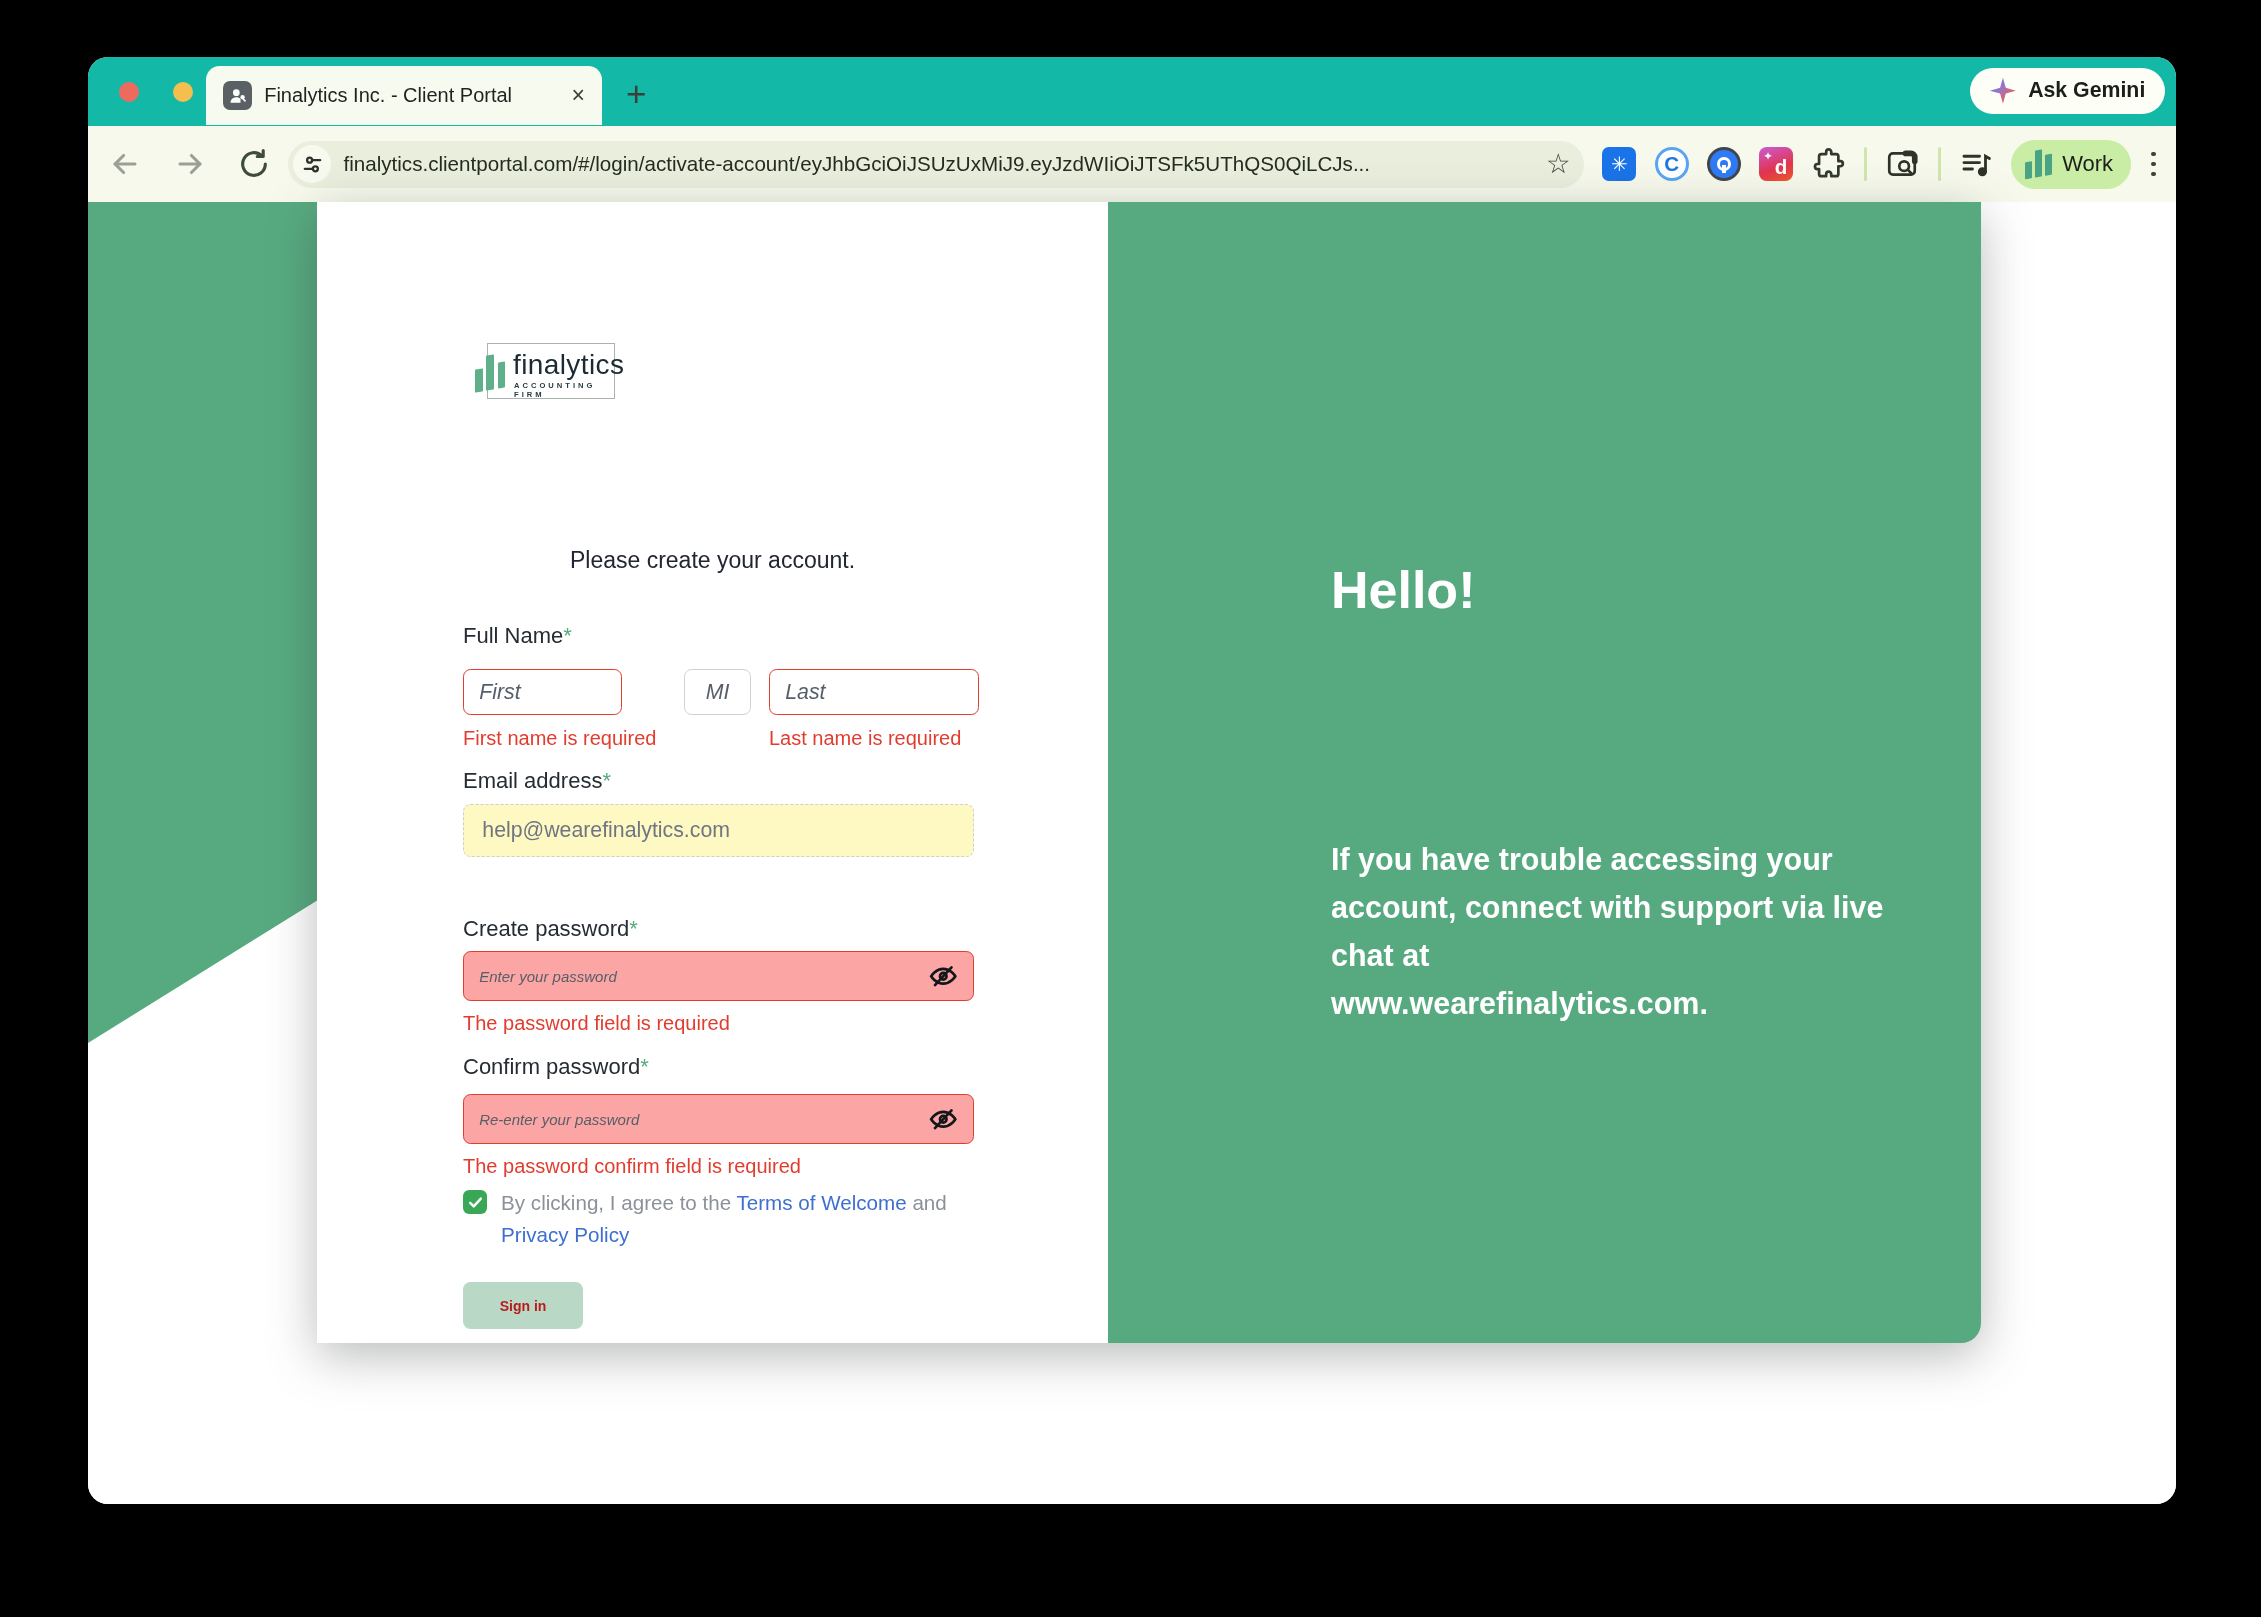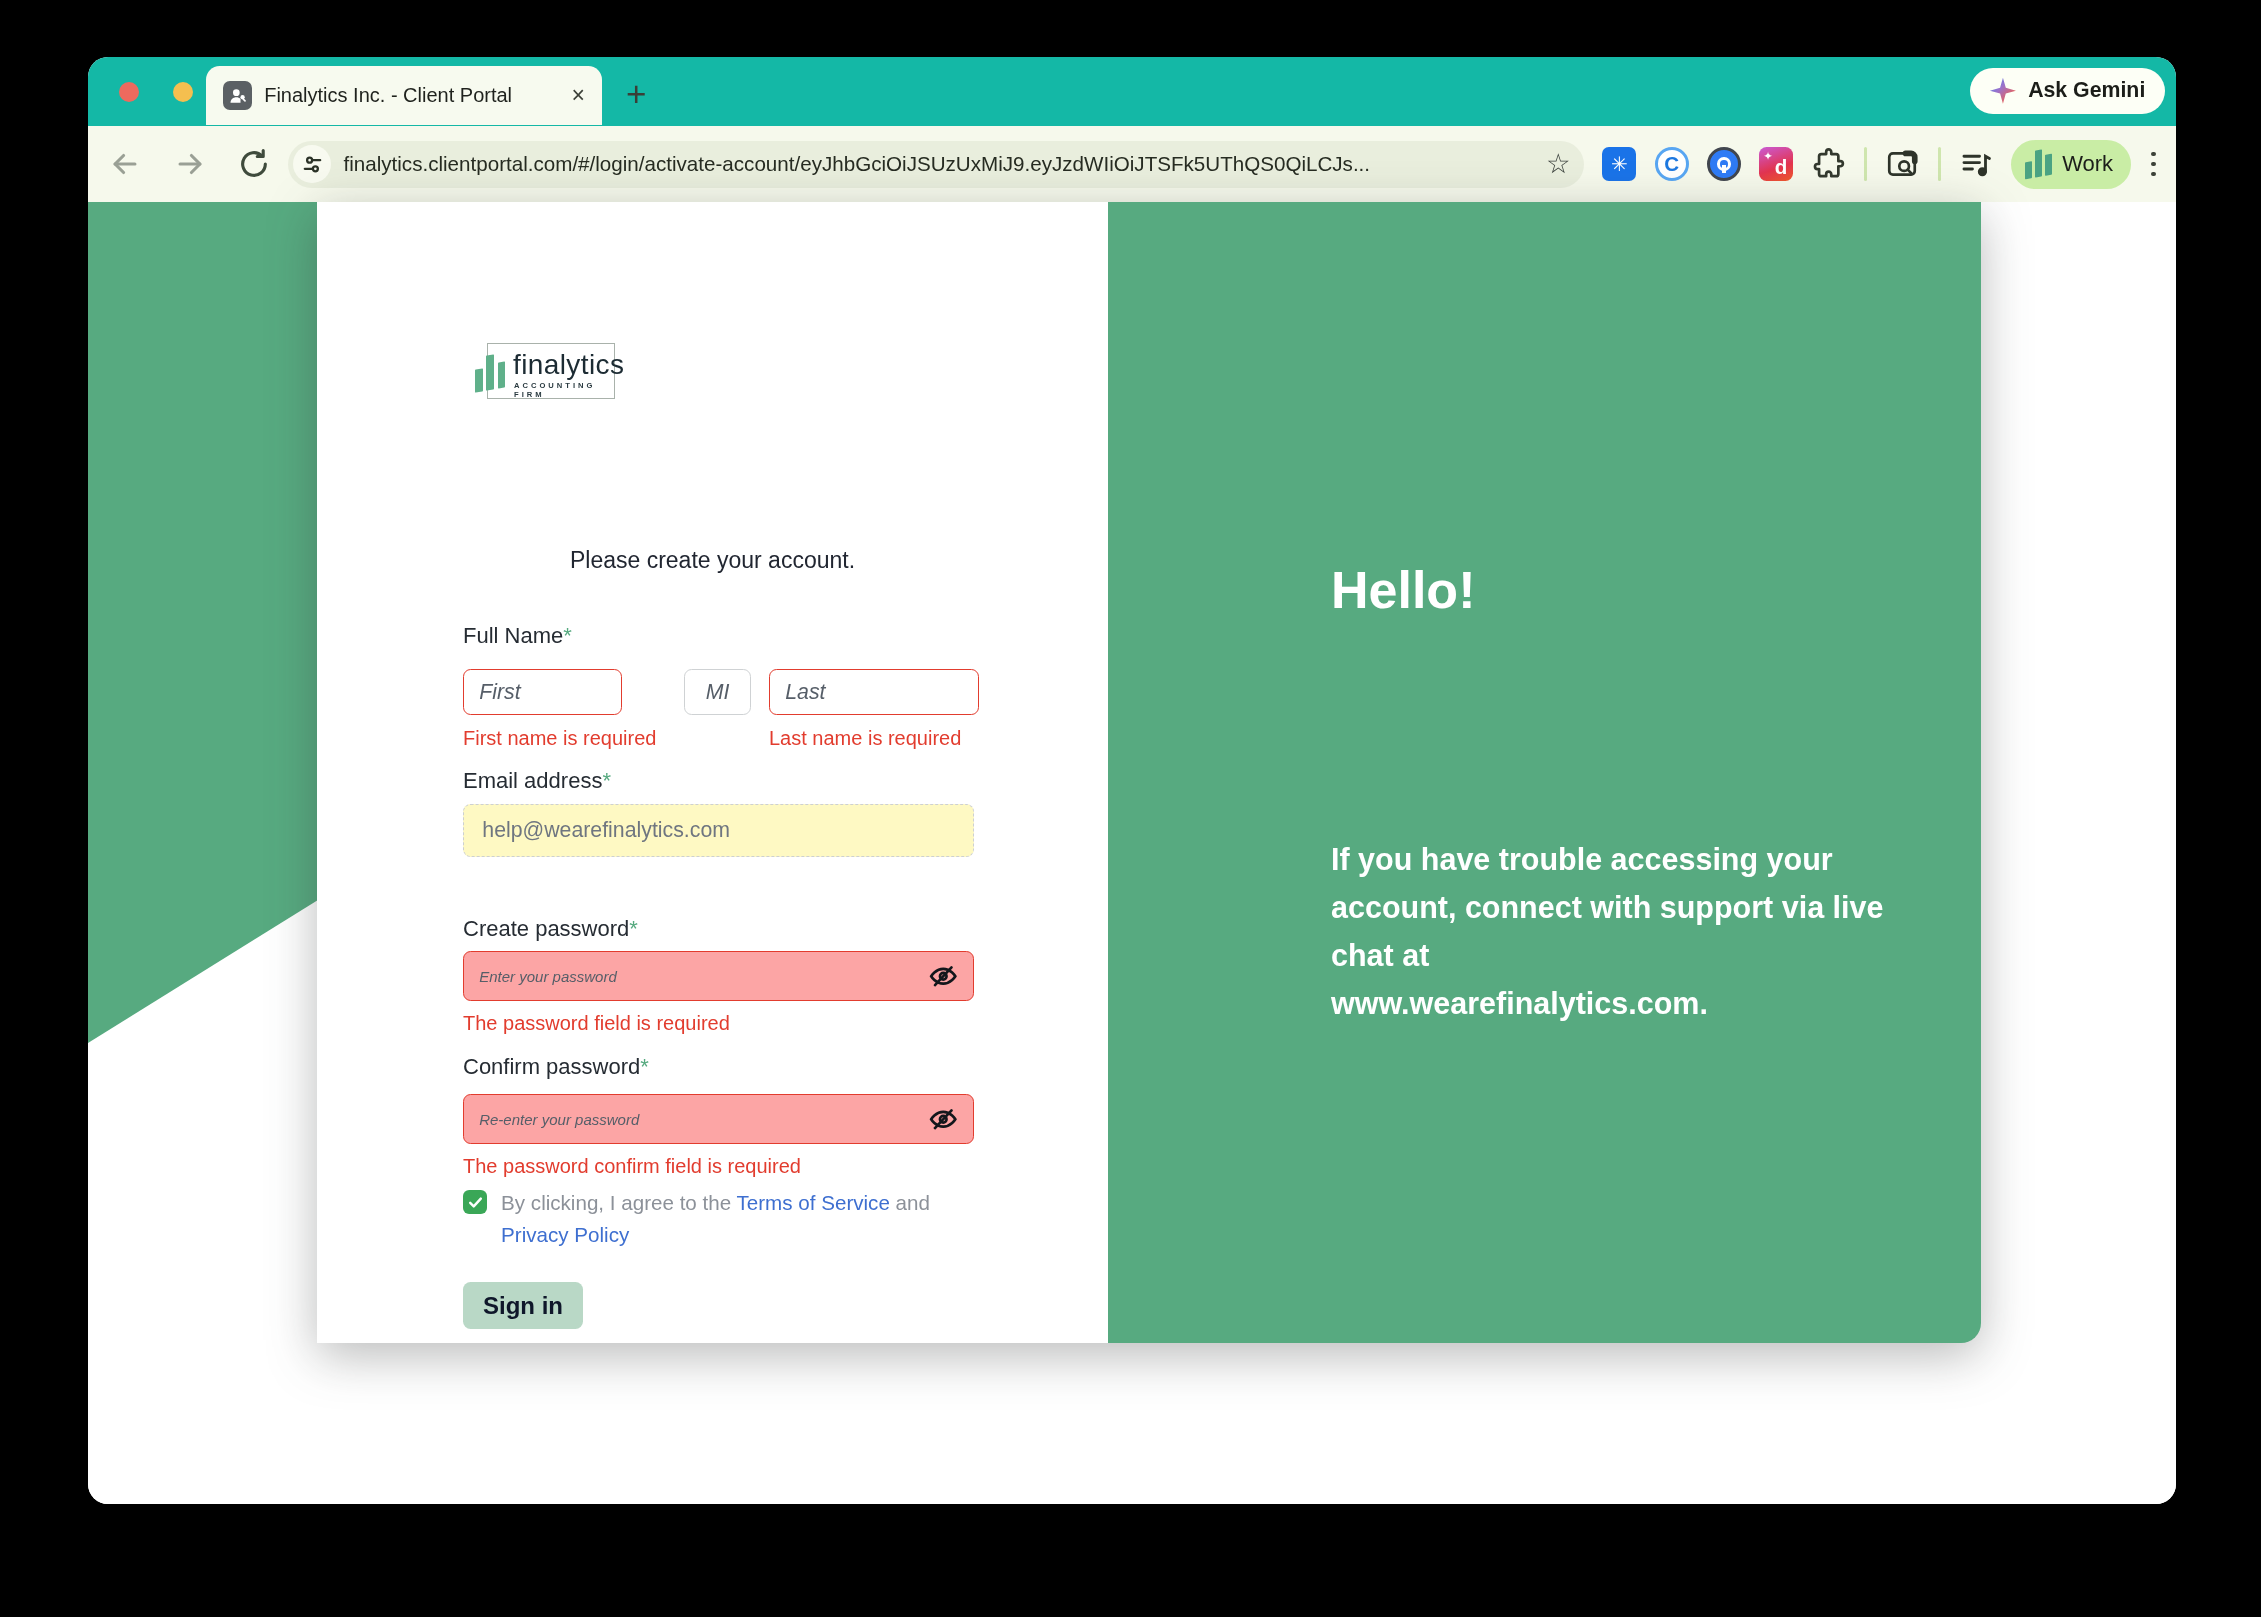--- a/index.html
+++ b/index.html
@@ -107,21 +107,21 @@
   .eye-btn { position:absolute; right:13.7px; top:50%; transform:translateY(-50%); width:34px; height:34px;
              display:flex; align-items:center; justify-content:center; background:none; border:none; }
 
   .agree { position:absolute; left:146px; top:985px; width:503px; display:flex; gap:13.7px; }
   .chk { width:24.4px; height:24.4px; border-radius:6.1px; background:#3aa757; flex:none; margin-top:3px;
          display:flex; align-items:center; justify-content:center; }
   .agree-text { font-size:20.6px; line-height:32px; color:#8c9199; }
   .agree-text a { color:#3e6fd0; text-decoration:none; }
 
   .signin { position:absolute; left:146px; top:1080px; width:120px; height:47px; border:none;
-            border-radius:7.6px; background:#b9d8c6; color:#0f172a; font-size:24px; font-weight:600;
+            border-radius:7.6px; background:#b9d8c6; color:#b91c1c; font-size:14px; font-weight:600;
             font-family:"Liberation Sans", sans-serif;text-align:center; }
 
   
   .hello { position:absolute; left:223px; top:358px; font-size:52px; font-weight:700; }
   .panel-p { position:absolute; left:223px; width:587px; font-size:30.5px; font-weight:700;
              line-height:48px; white-space:pre-line; }
   .panel-p1 { top:456px; }
   .panel-p2 { top:633px; }
 
   svg { display:block; }
@@ -305,21 +305,21 @@
           </button>
         </div>
         <div class="ferr" style="left:146px; top:953px;">The password confirm field is required</div>
 
         <div class="agree">
           <span class="chk">
             <svg width="17" height="17" viewBox="0 0 24 24" fill="none" stroke="#fff" stroke-width="3.4" stroke-linecap="round" stroke-linejoin="round">
               <path d="M4.5 12.5l5 5 10-11"></path>
             </svg>
           </span>
-          <span class="agree-text"><span>By clicking, I agree to the </span><a href="#">Terms of Service</a><span> and </span><a href="#">Privacy Policy</a></span>
+          <span class="agree-text"><span>By clicking, I agree to the </span><a href="#">Terms of Welcome</a><span> and </span><a href="#">Privacy Policy</a></span>
         </div>
 
         <button class="signin">Sign in</button>
       </div>
 
       <div class="card-green">
         <div class="hello">Hello!</div>
         <div class="panel-p panel-p2">If you have trouble accessing your account, connect with support via live chat at
 www.wearefinalytics.com.</div>
       </div>

